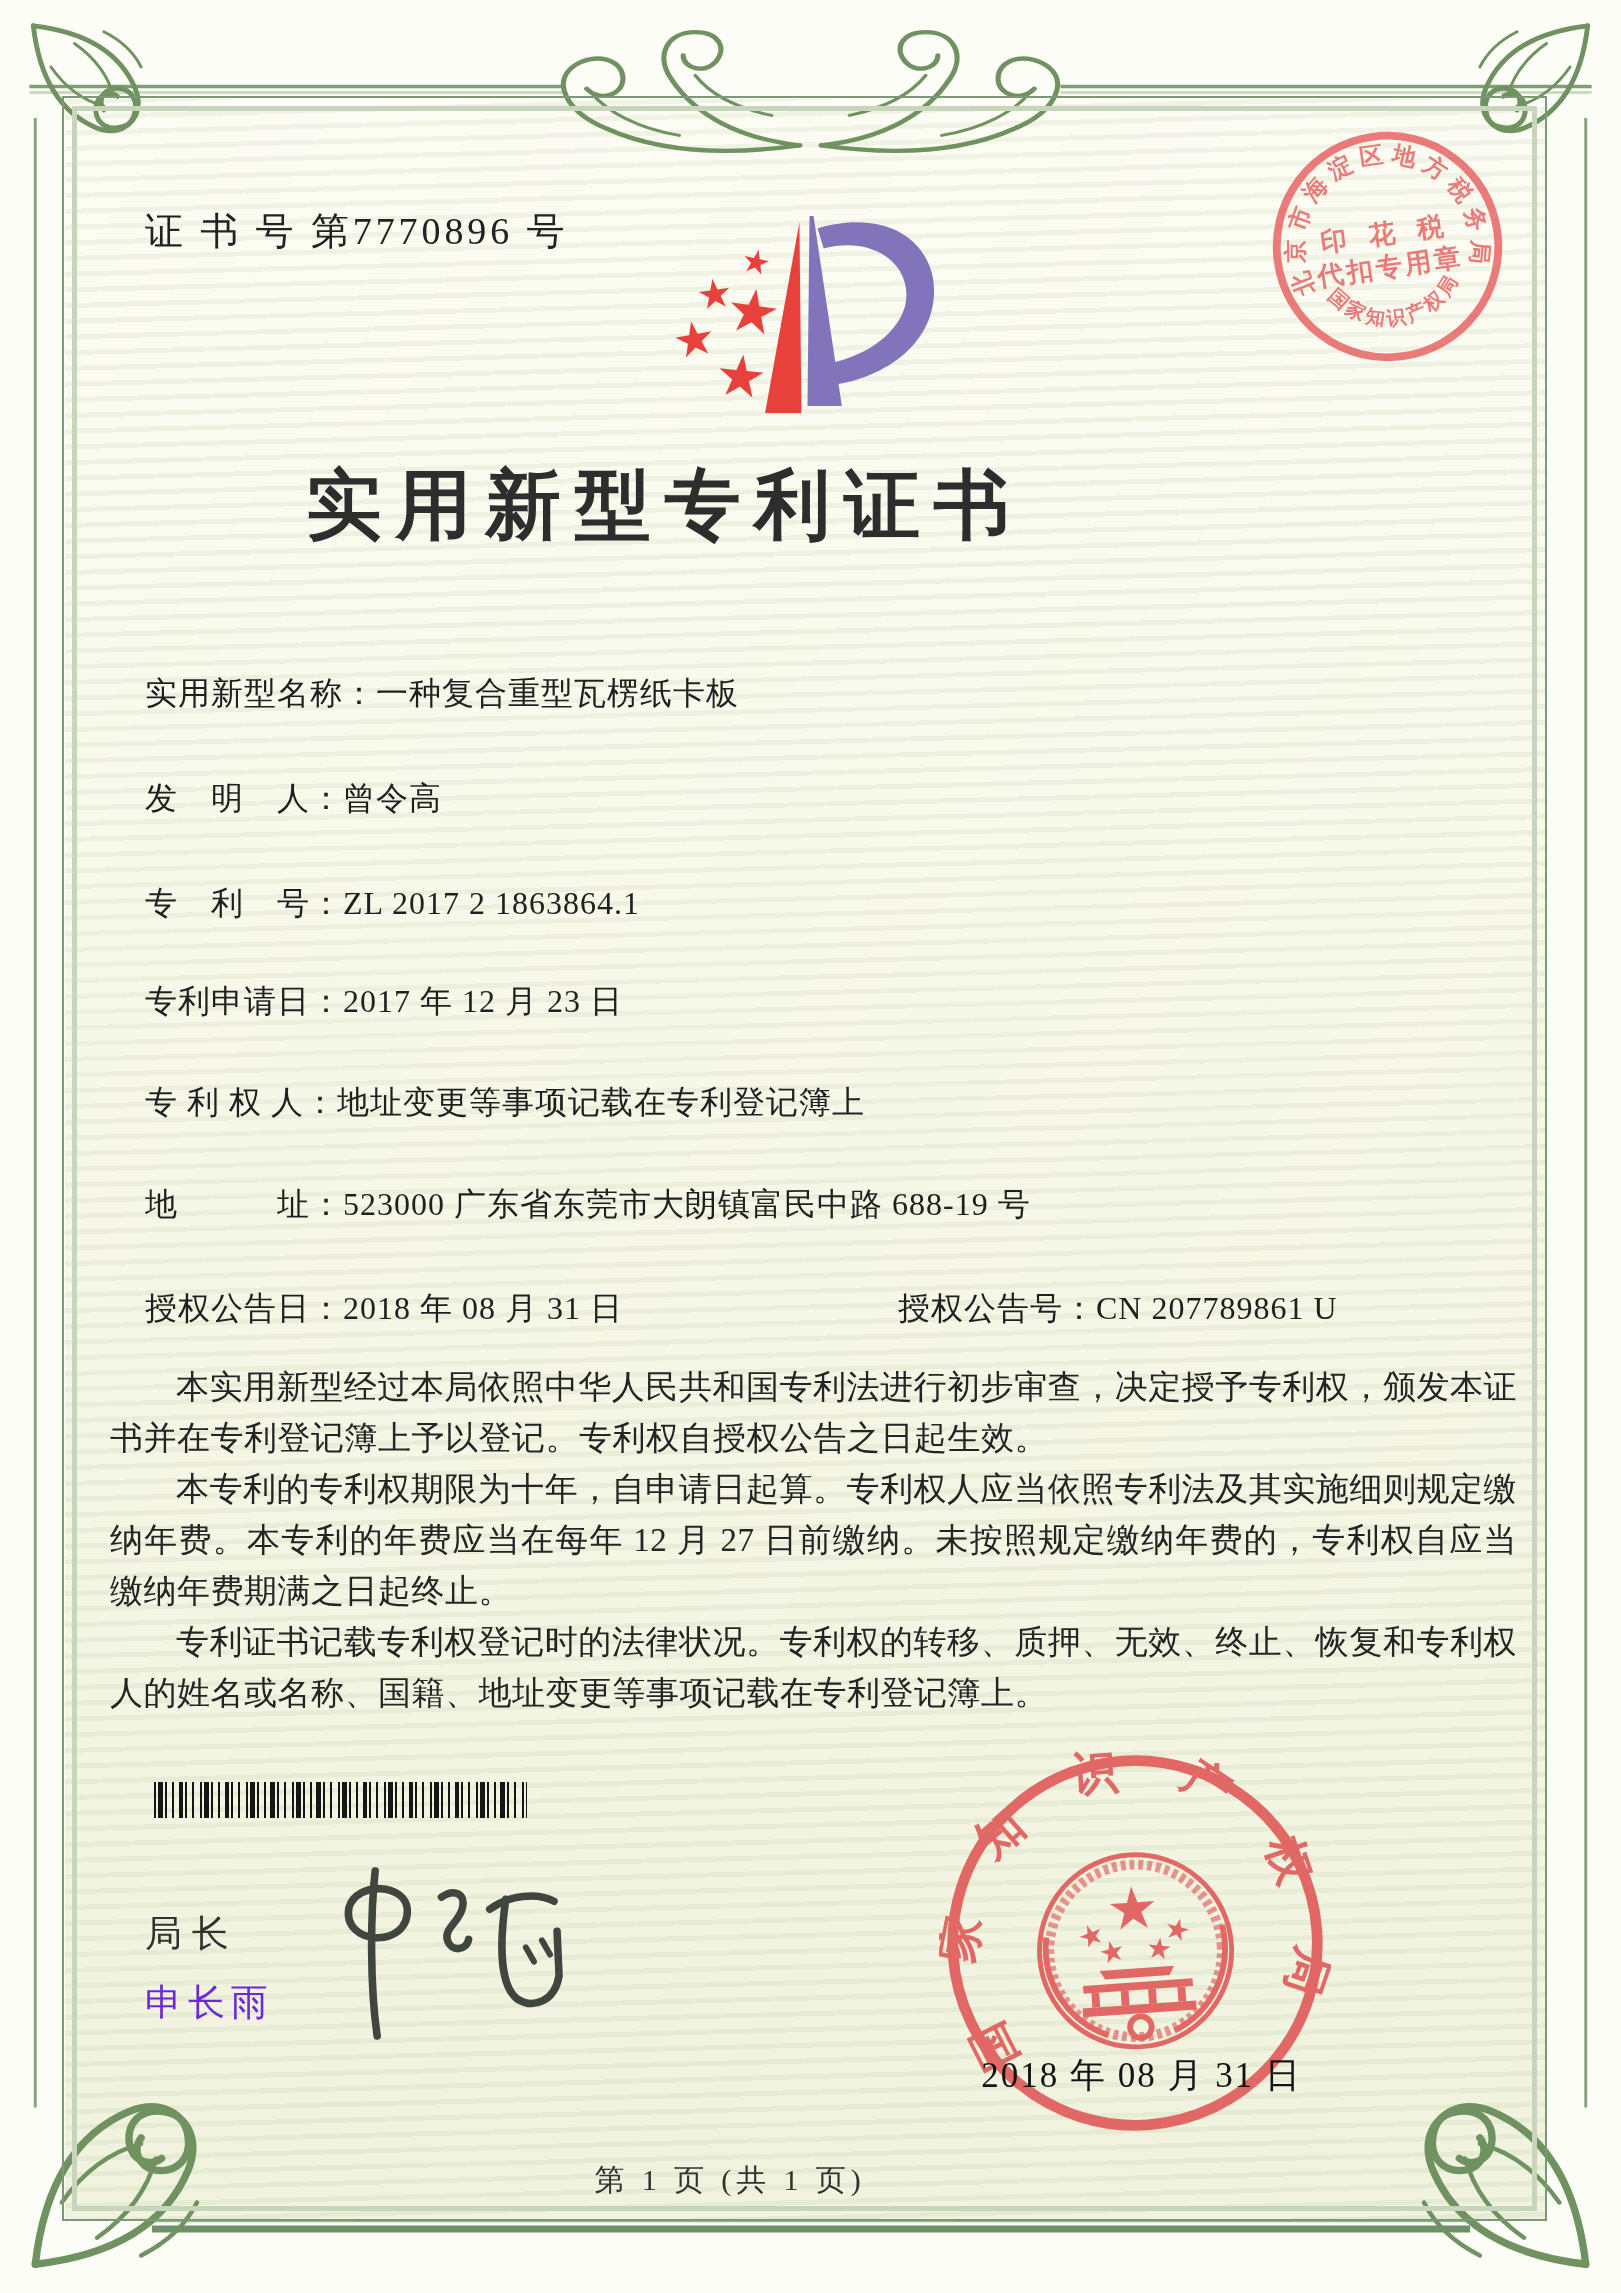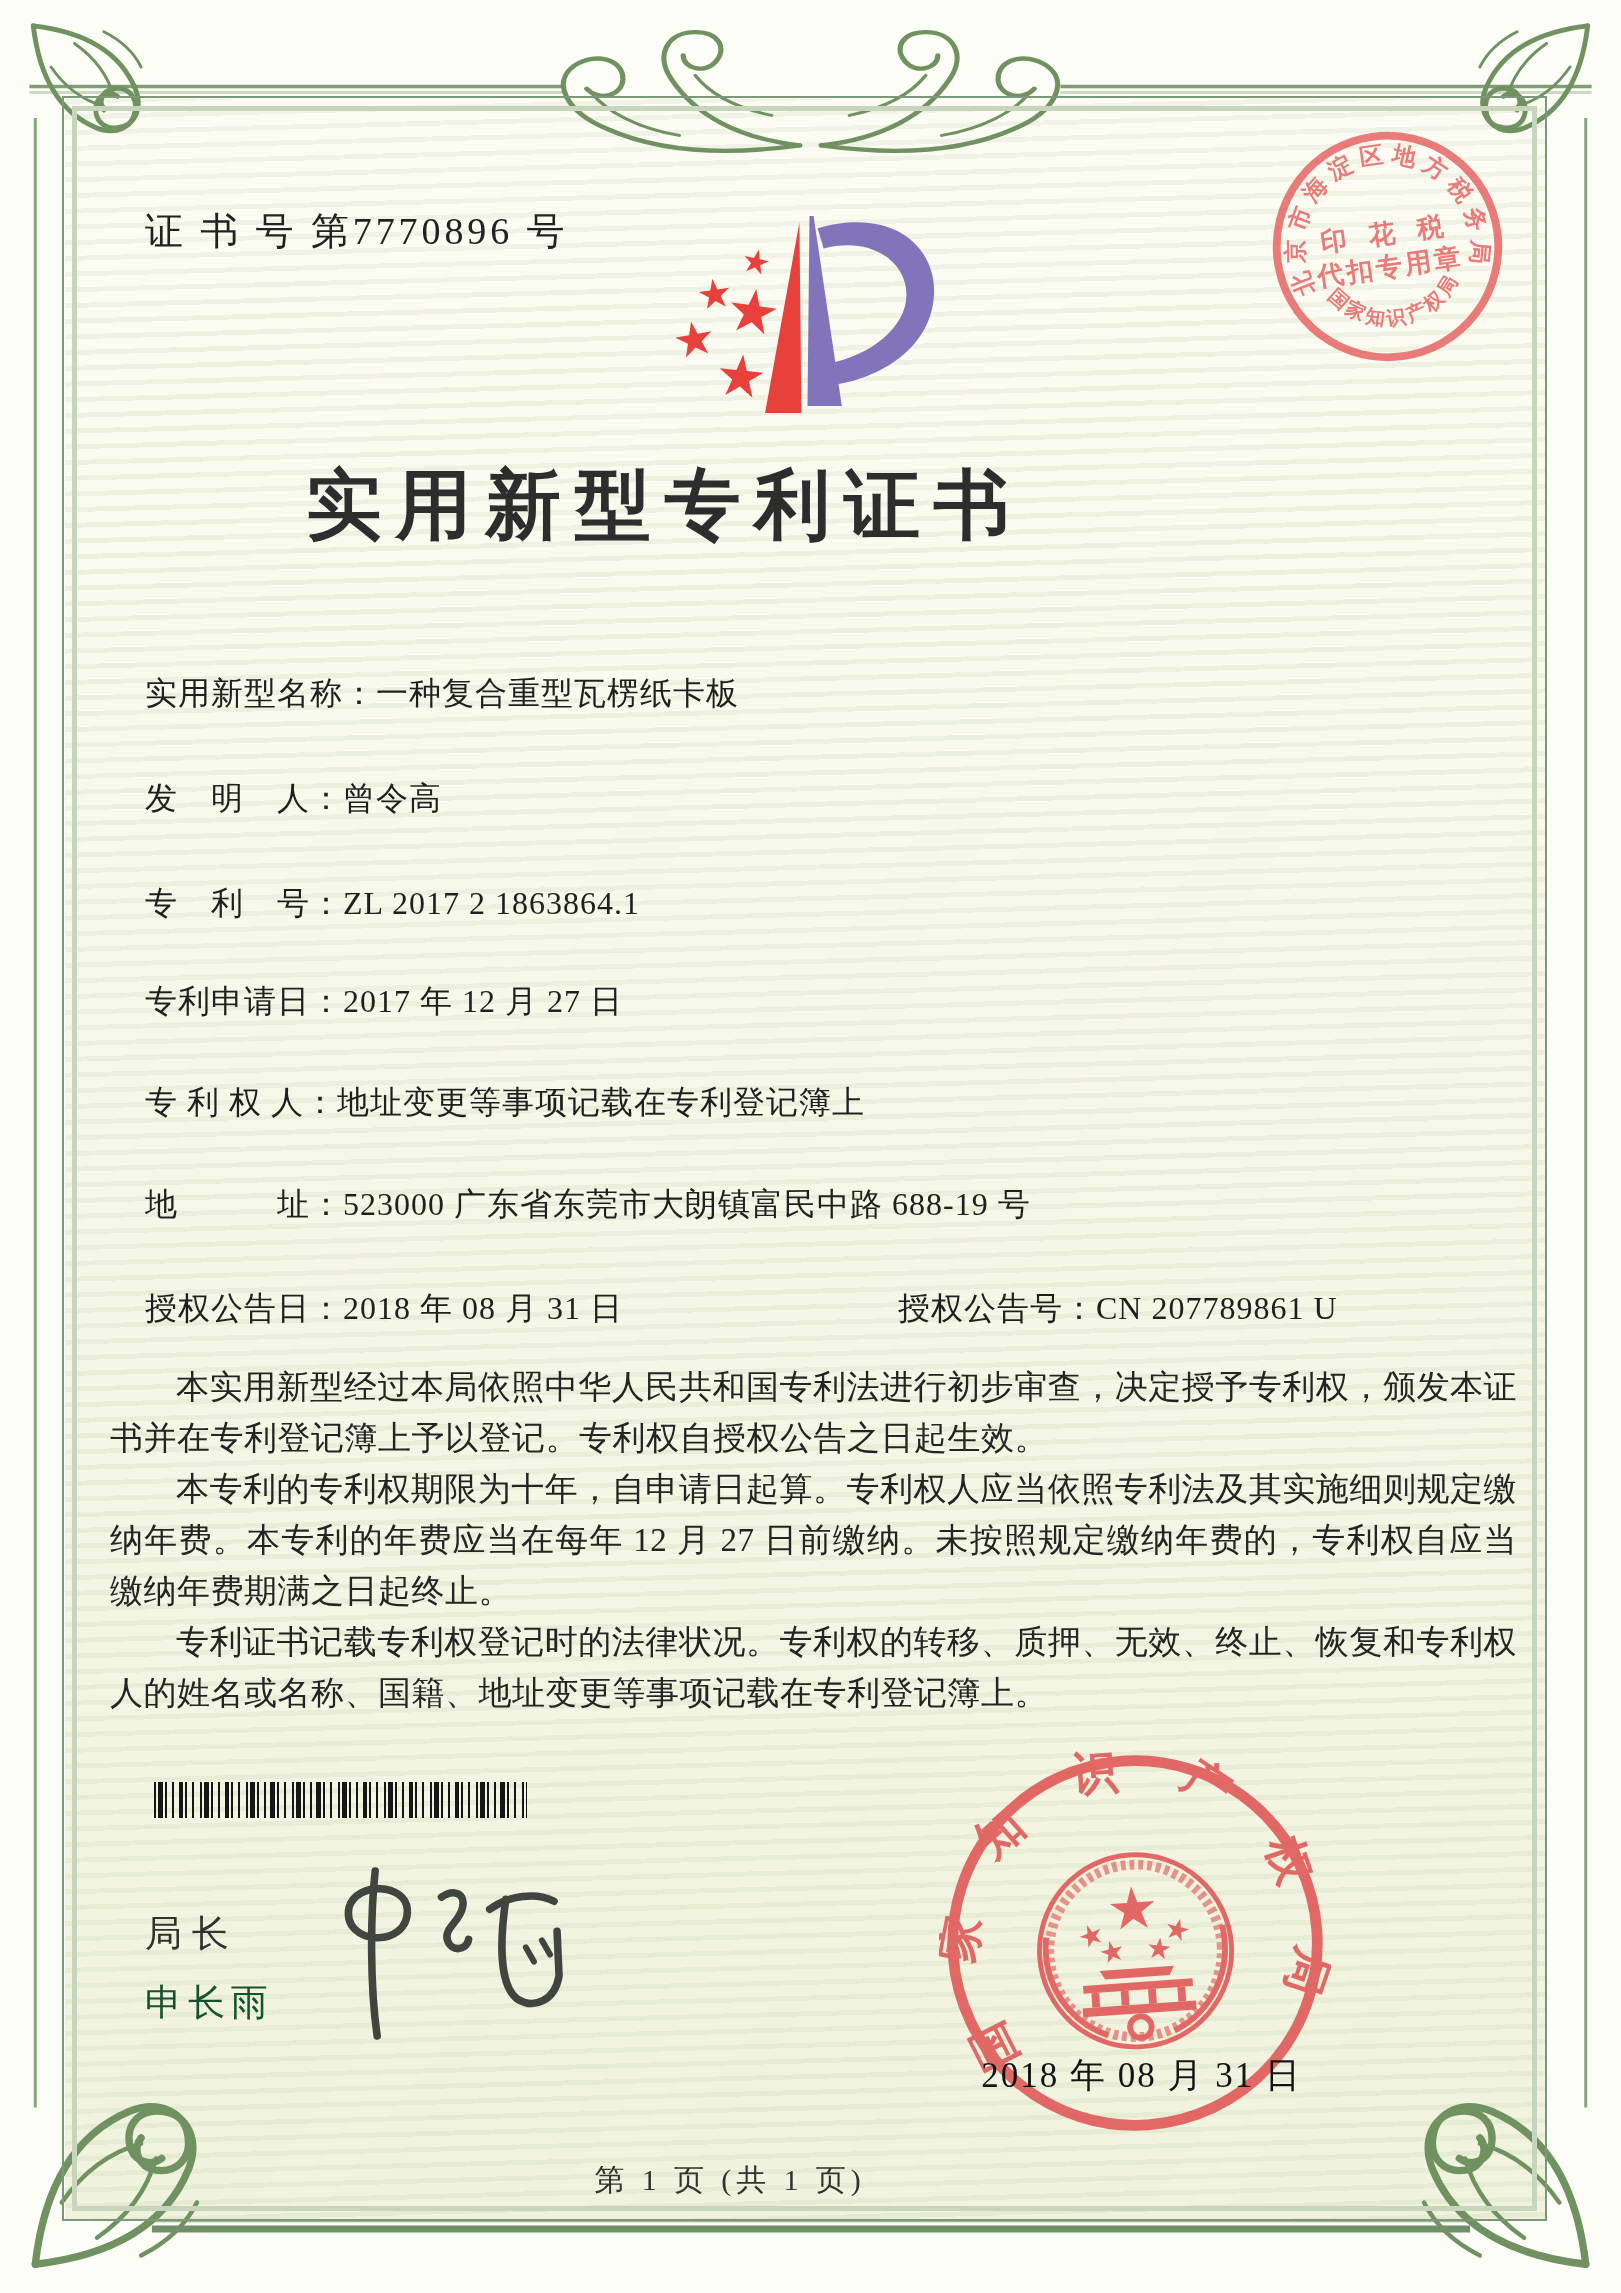--- a/index.html
+++ b/index.html
@@ -55,21 +55,21 @@
     background:repeating-linear-gradient(90deg,
       #161616 0 2px,  rgba(0,0,0,0) 2px 3.9px,
       #161616 3.9px 8.8px, rgba(0,0,0,0) 8.8px 10.8px,
       #161616 10.8px 12.7px, rgba(0,0,0,0) 12.7px 17.6px,
       #161616 17.6px 19.6px, rgba(0,0,0,0) 19.6px 24.5px,
       #161616 24.5px 29px, rgba(0,0,0,0) 29px 31px,
       #161616 31px 33px, rgba(0,0,0,0) 33px 38px,
       #161616 38px 40px, rgba(0,0,0,0) 40px 46px);
   }
   .director-label{left:145px;top:1909px;font-size:37px;letter-spacing:9.8px;color:#2f332e;}
-  .director-name{left:145px;top:1978px;font-size:37px;letter-spacing:5.9px;color:#14532d;}
+  .director-name{left:145px;top:1978px;font-size:37px;letter-spacing:5.9px;color:#6d28d9;}
   .sig-svg{left:312px;top:1855px;}
   .seal-svg{left:939px;top:1747px;}
   .stamp-svg{left:1262px;top:121px;}
   .logo-svg{left:676px;top:208px;}
   .grant-date{
     left:975px;top:2052px;width:333px;text-align:center;
     font-size:35px;letter-spacing:2px;color:#141414;z-index:6;
   }
   .footer{
     left:485px;top:2160px;width:490px;text-align:center;
@@ -168,21 +168,21 @@
     <div class="field-row" style="top:0;">
       <span class="field-label">实用新型名称：</span><span>一种复合重型瓦楞纸卡板</span>
     </div>
     <div class="field-row" style="top:105px;">
       <span class="field-label">发　明　人：</span><span>曾令高</span>
     </div>
     <div class="field-row" style="top:210px;">
       <span class="field-label">专　利　号：</span><span>ZL 2017 2 1863864.1</span>
     </div>
     <div class="field-row" style="top:308px;">
-      <span class="field-label">专利申请日：</span><span>2017 年 12 月 27 日</span>
+      <span class="field-label">专利申请日：</span><span>2017 年 12 月 23 日</span>
     </div>
     <div class="field-row" style="top:409px;">
       <span class="field-label">专 利 权 人：</span><span>地址变更等事项记载在专利登记簿上</span>
     </div>
     <div class="field-row" style="top:511px;">
       <span class="field-label">地　　　址：</span><span>523000 广东省东莞市大朗镇富民中路 688-19 号</span>
     </div>
     <div class="field-row" style="top:615px;">
       <span class="field-label">授权公告日：</span><span>2018 年 08 月 31 日</span>
       <span class="gazette-no">

